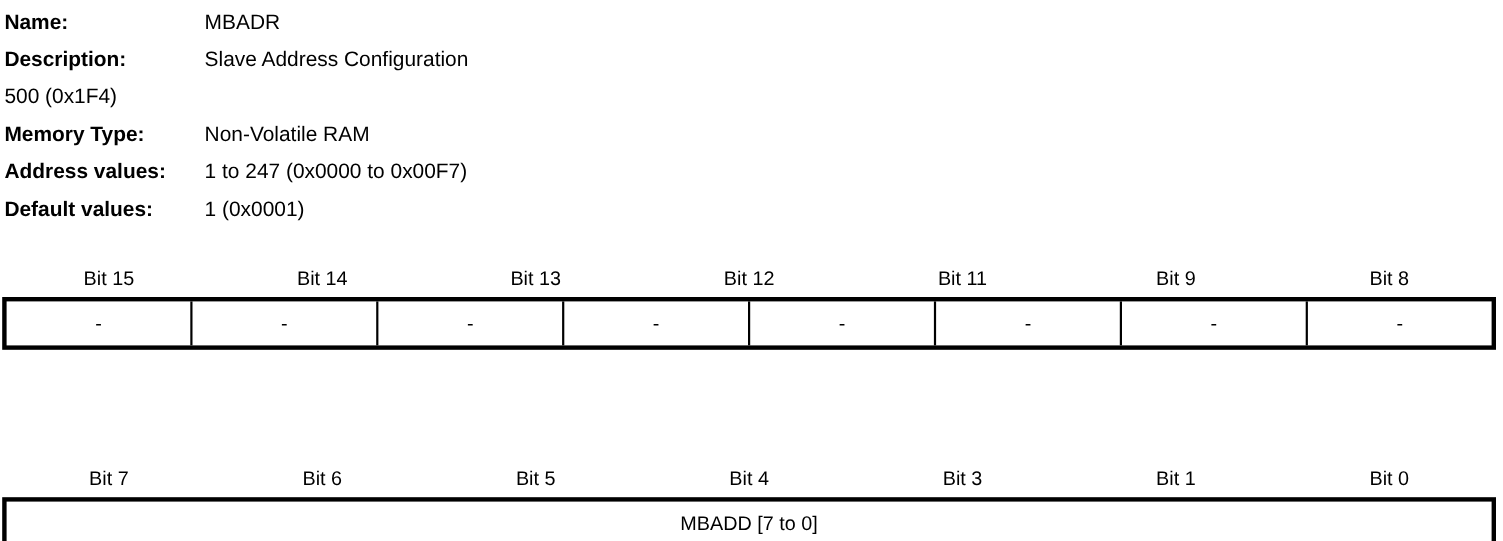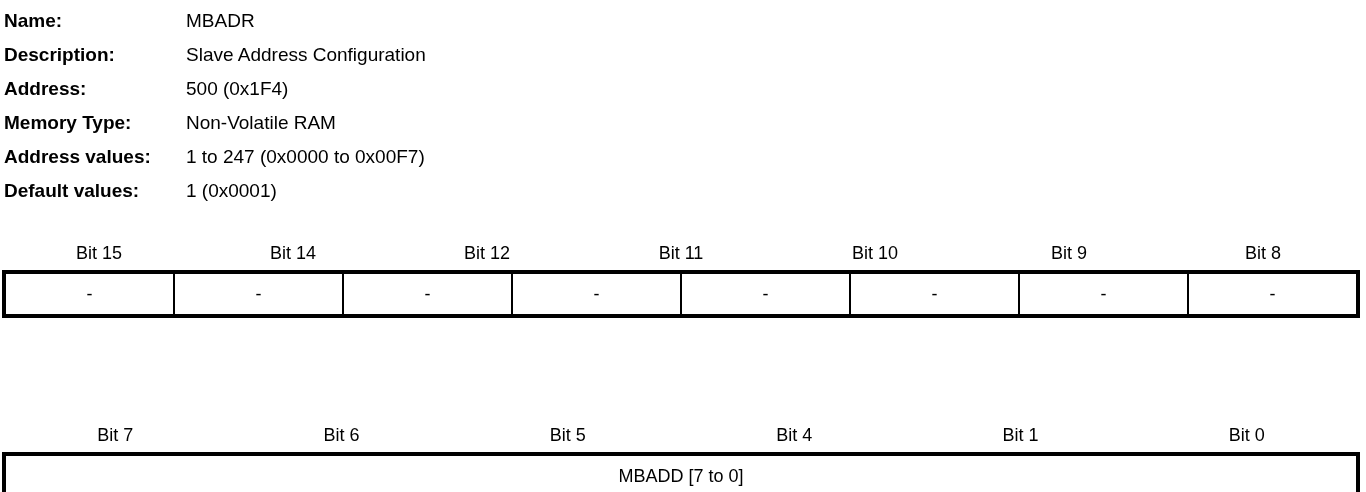--- a/index.html
+++ b/index.html
@@ -101,21 +101,20 @@
     <div class="hdr-label">Name:</div>
     <div class="hdr-value">MBADR</div>
   </div>
 
   <div class="hdr-row">
     <div class="hdr-label">Description:</div>
     <div class="hdr-value">Slave Address Configuration</div>
   </div>
 
   <div class="hdr-row">
-    <div class="hdr-label">Address:</div>
     <div class="hdr-value">500 (0x1F4)</div>
   </div>
 
   <div class="hdr-row">
     <div class="hdr-label">Memory Type:</div>
     <div class="hdr-value">Non-Volatile RAM</div>
   </div>
 
   <div class="hdr-row">
     <div class="hdr-label">Address values:</div>
@@ -127,23 +126,23 @@
     <div class="hdr-value">1 (0x0001)</div>
   </div>
 
 </div>
 
 <div class="bit-block upper">
 
   <div class="bit-labels">
     <div class="bit-label">Bit 15</div>
     <div class="bit-label">Bit 14</div>
+    <div class="bit-label">Bit 13</div>
     <div class="bit-label">Bit 12</div>
     <div class="bit-label">Bit 11</div>
-    <div class="bit-label">Bit 10</div>
     <div class="bit-label">Bit 9</div>
     <div class="bit-label">Bit 8</div>
   </div>
 
   <div class="bit-table">
     <div class="bit-cell">-</div>
     <div class="bit-cell">-</div>
     <div class="bit-cell">-</div>
     <div class="bit-cell">-</div>
     <div class="bit-cell">-</div>
@@ -154,20 +153,21 @@
 
 </div>
 
 <div class="bit-block lower">
 
   <div class="bit-labels">
     <div class="bit-label">Bit 7</div>
     <div class="bit-label">Bit 6</div>
     <div class="bit-label">Bit 5</div>
     <div class="bit-label">Bit 4</div>
+    <div class="bit-label">Bit 3</div>
     <div class="bit-label">Bit 1</div>
     <div class="bit-label">Bit 0</div>
   </div>
 
   <div class="bit-table">
     <div class="bit-cell merged">MBADD [7 to 0]</div>
   </div>
 
 </div>
 

